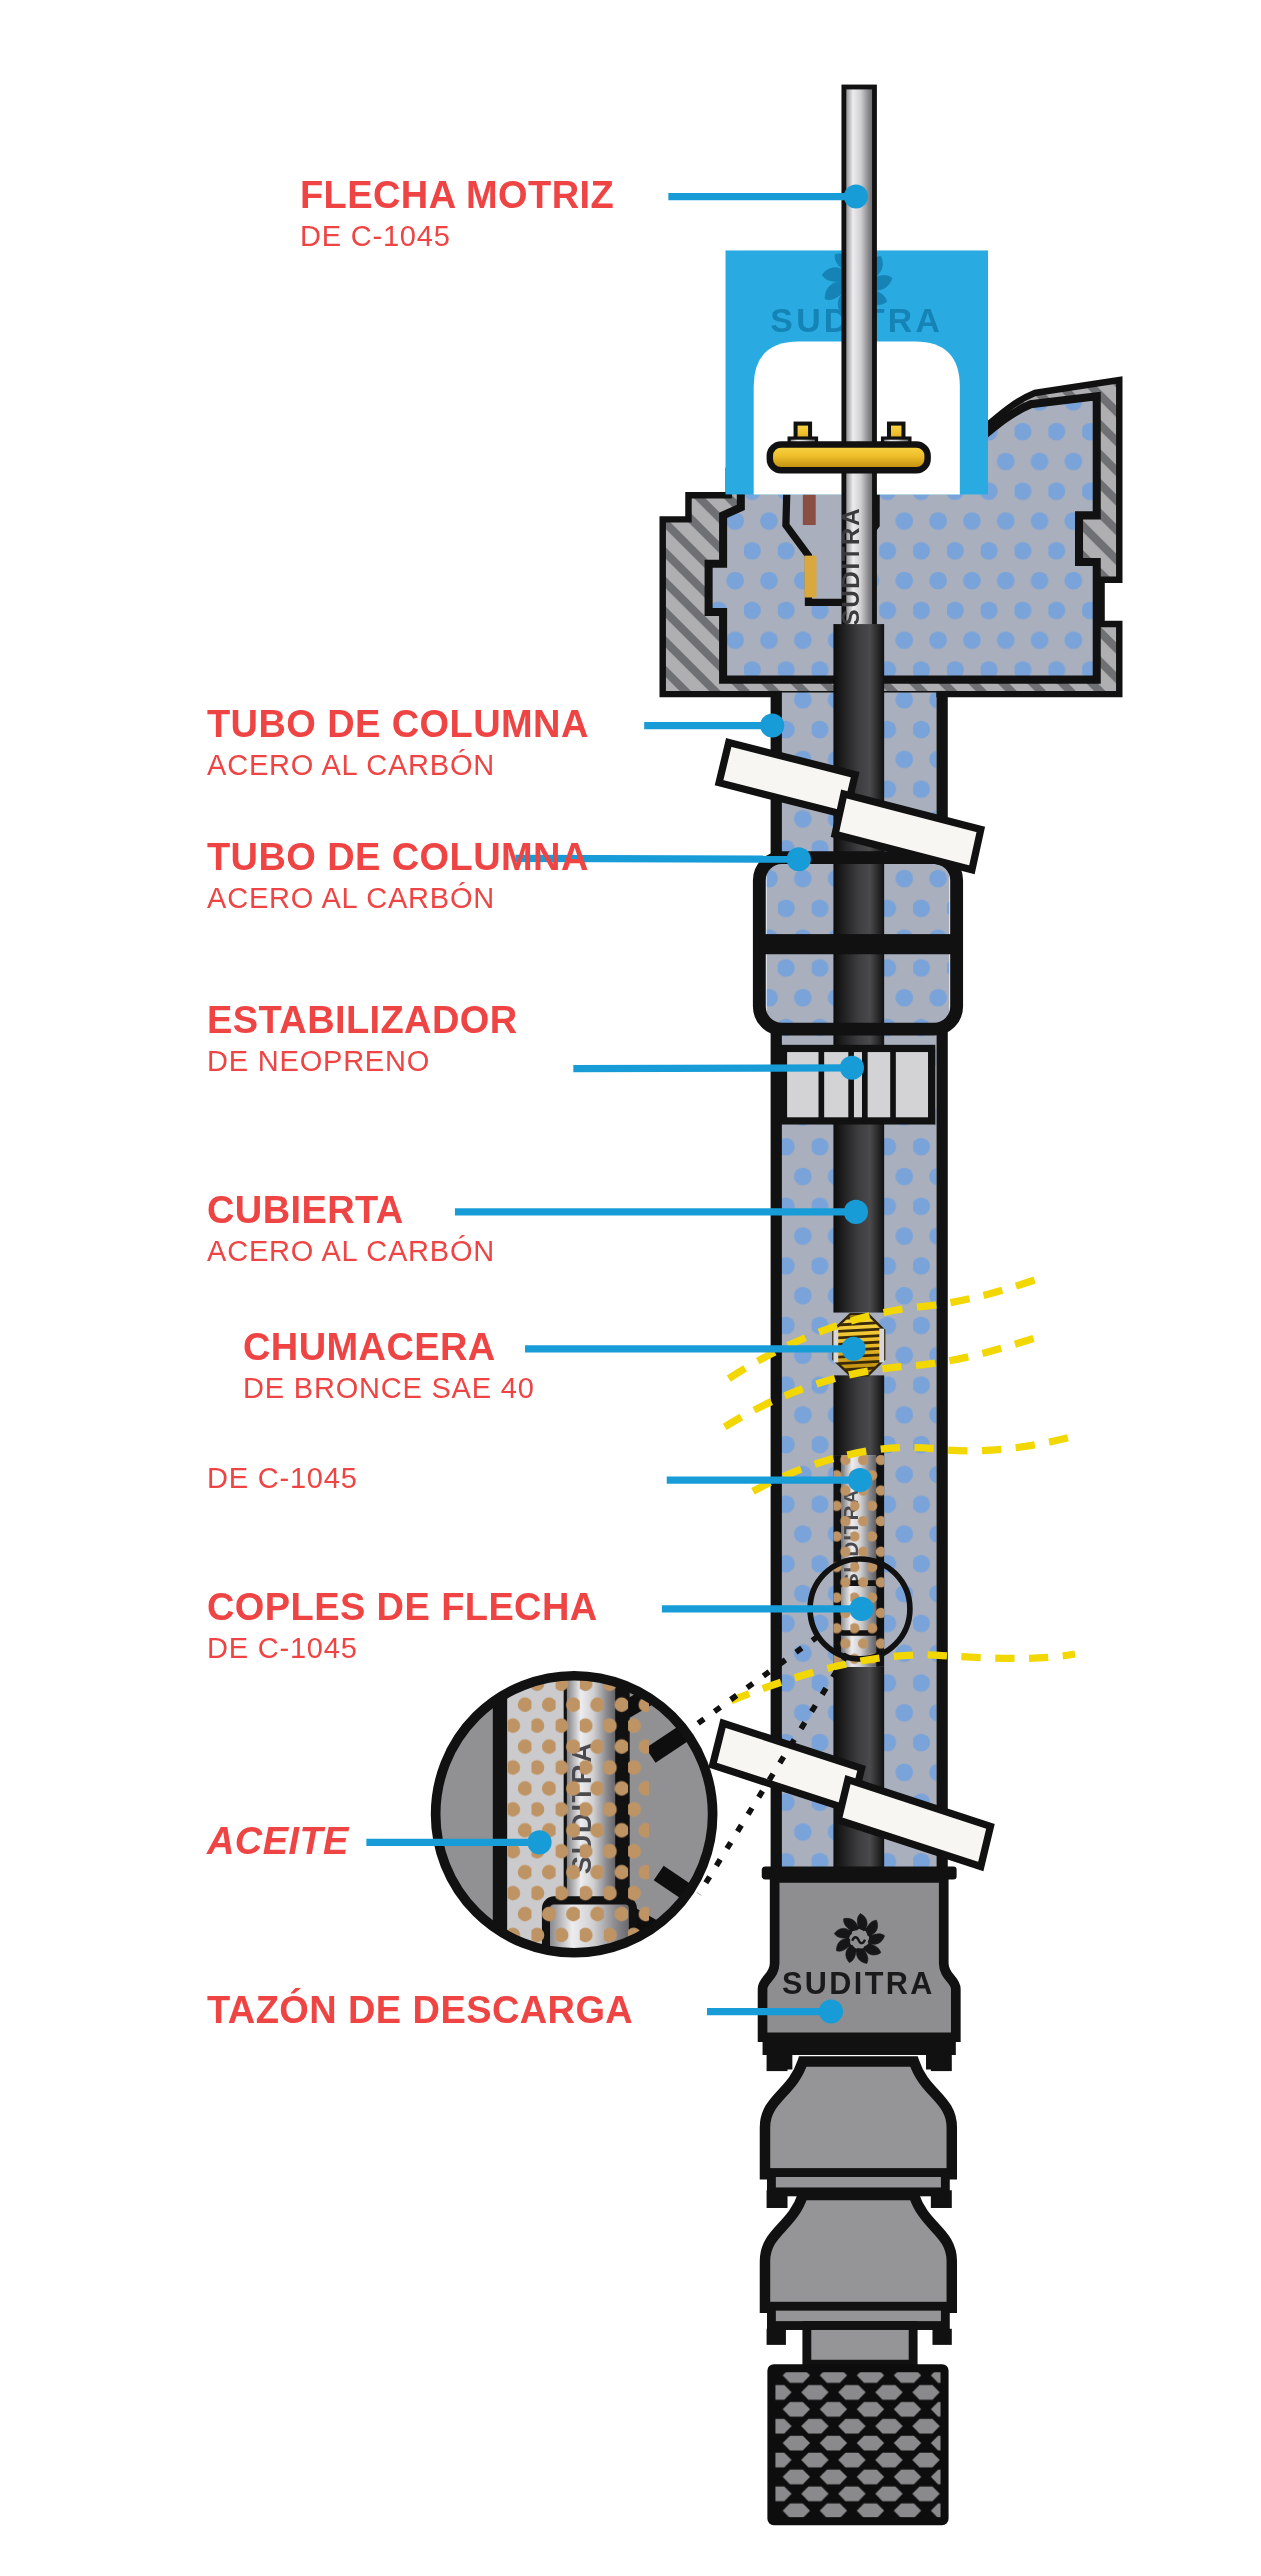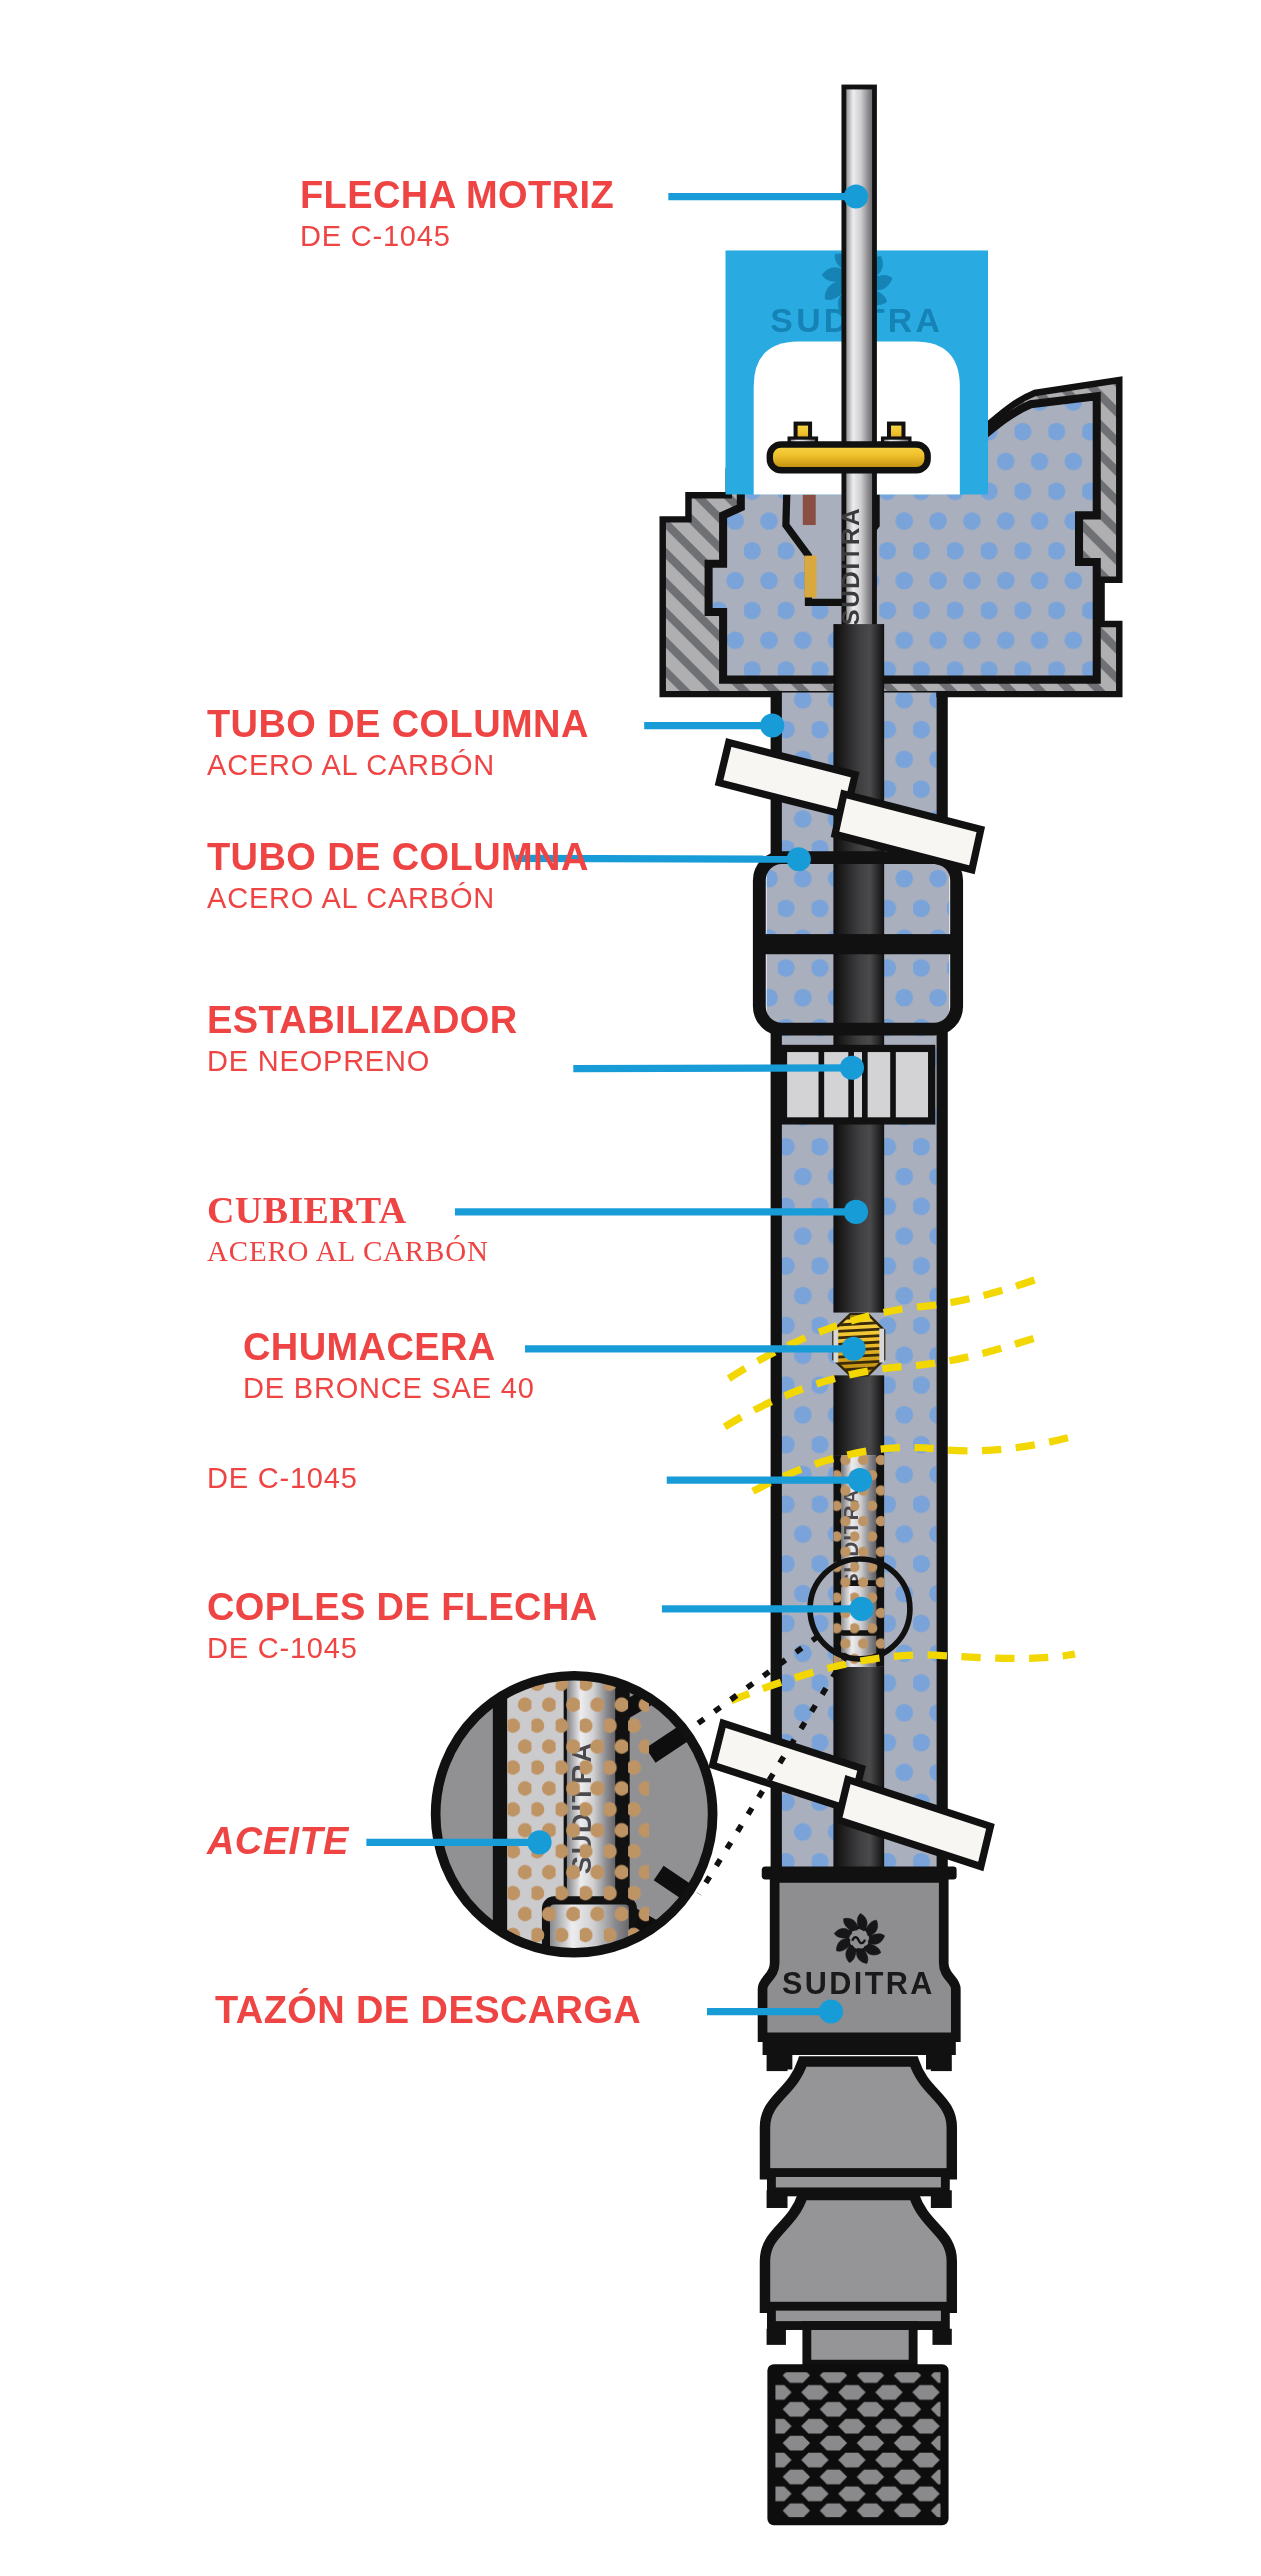--- a/index.html
+++ b/index.html
@@ -271,35 +271,35 @@
   <div class="s">ACERO AL CARBÓN</div>
 </div>
 <div class="lbl" style="left:207px;top:837px;">
   <div class="t">TUBO DE COLUMNA</div>
   <div class="s">ACERO AL CARBÓN</div>
 </div>
 <div class="lbl" style="left:207px;top:1000px;">
   <div class="t">ESTABILIZADOR</div>
   <div class="s">DE NEOPRENO</div>
 </div>
-<div class="lbl" style="left:207px;top:1190px;font-family:Liberation Serif, serif;">
+<div class="lbl" style="left:207px;top:1190px;">
   <div class="t">CUBIERTA</div>
   <div class="s">ACERO AL CARBÓN</div>
 </div>
 <div class="lbl" style="left:207px;top:1327px;margin-left:36px;">
   <div class="t">CHUMACERA</div>
   <div class="s">DE BRONCE SAE 40</div>
 </div>
 <div class="lbl" style="left:207px;top:1458px;">
   <div class="s">DE C-1045</div>
 </div>
 <div class="lbl" style="left:207px;top:1587px;">
   <div class="t">COPLES DE FLECHA</div>
   <div class="s">DE C-1045</div>
 </div>
 <div class="lbl" style="left:207px;top:1821px;font-style:italic;">
   <div class="t">ACEITE</div>
 </div>
-<div class="lbl" style="left:215px;top:1990px;">
+<div class="lbl" style="left:207px;top:1990px;">
   <div class="t">TAZÓN DE DESCARGA</div>
 </div>
 </div>
 
 
 </body></html>

